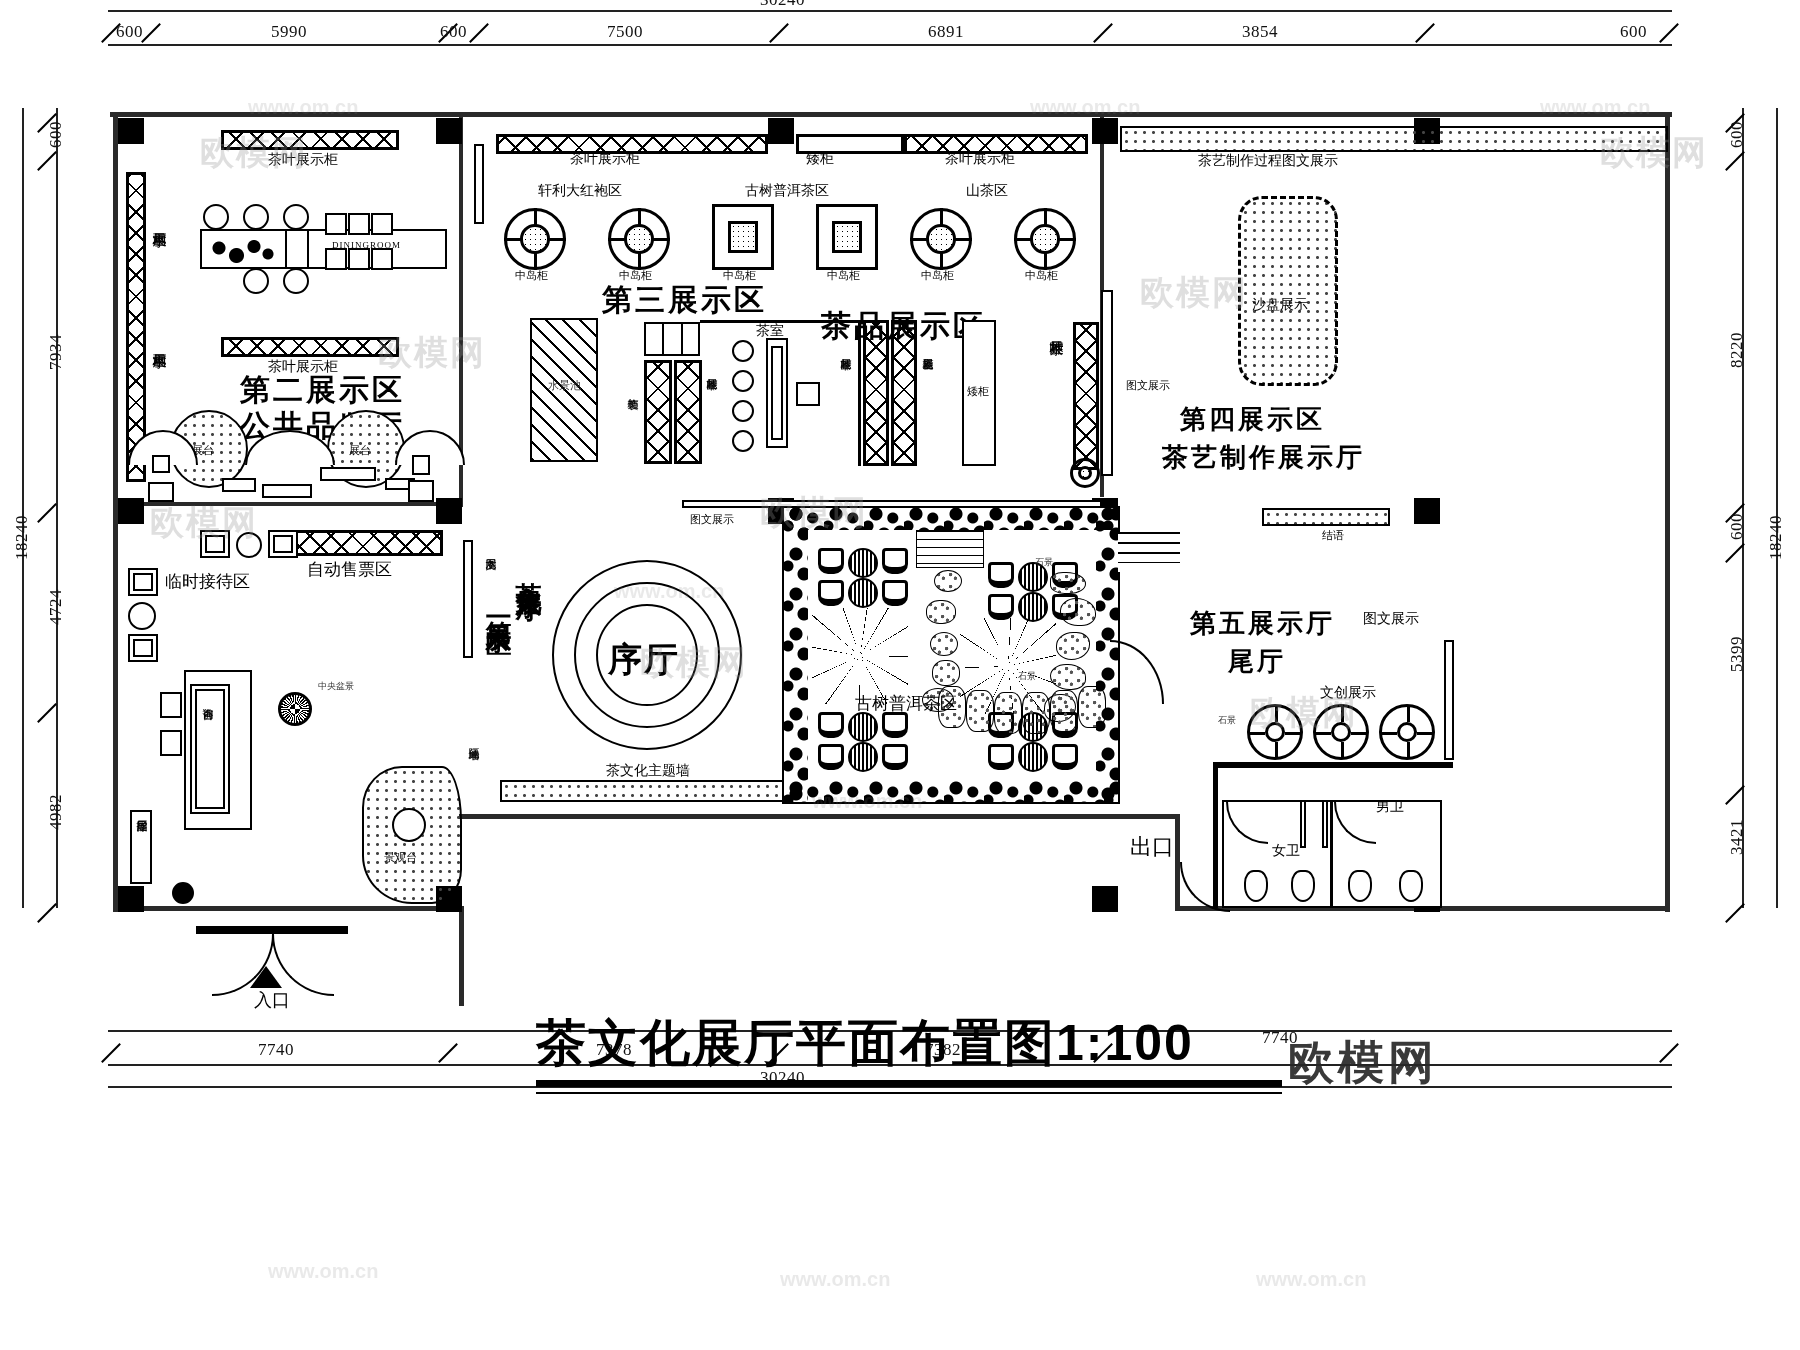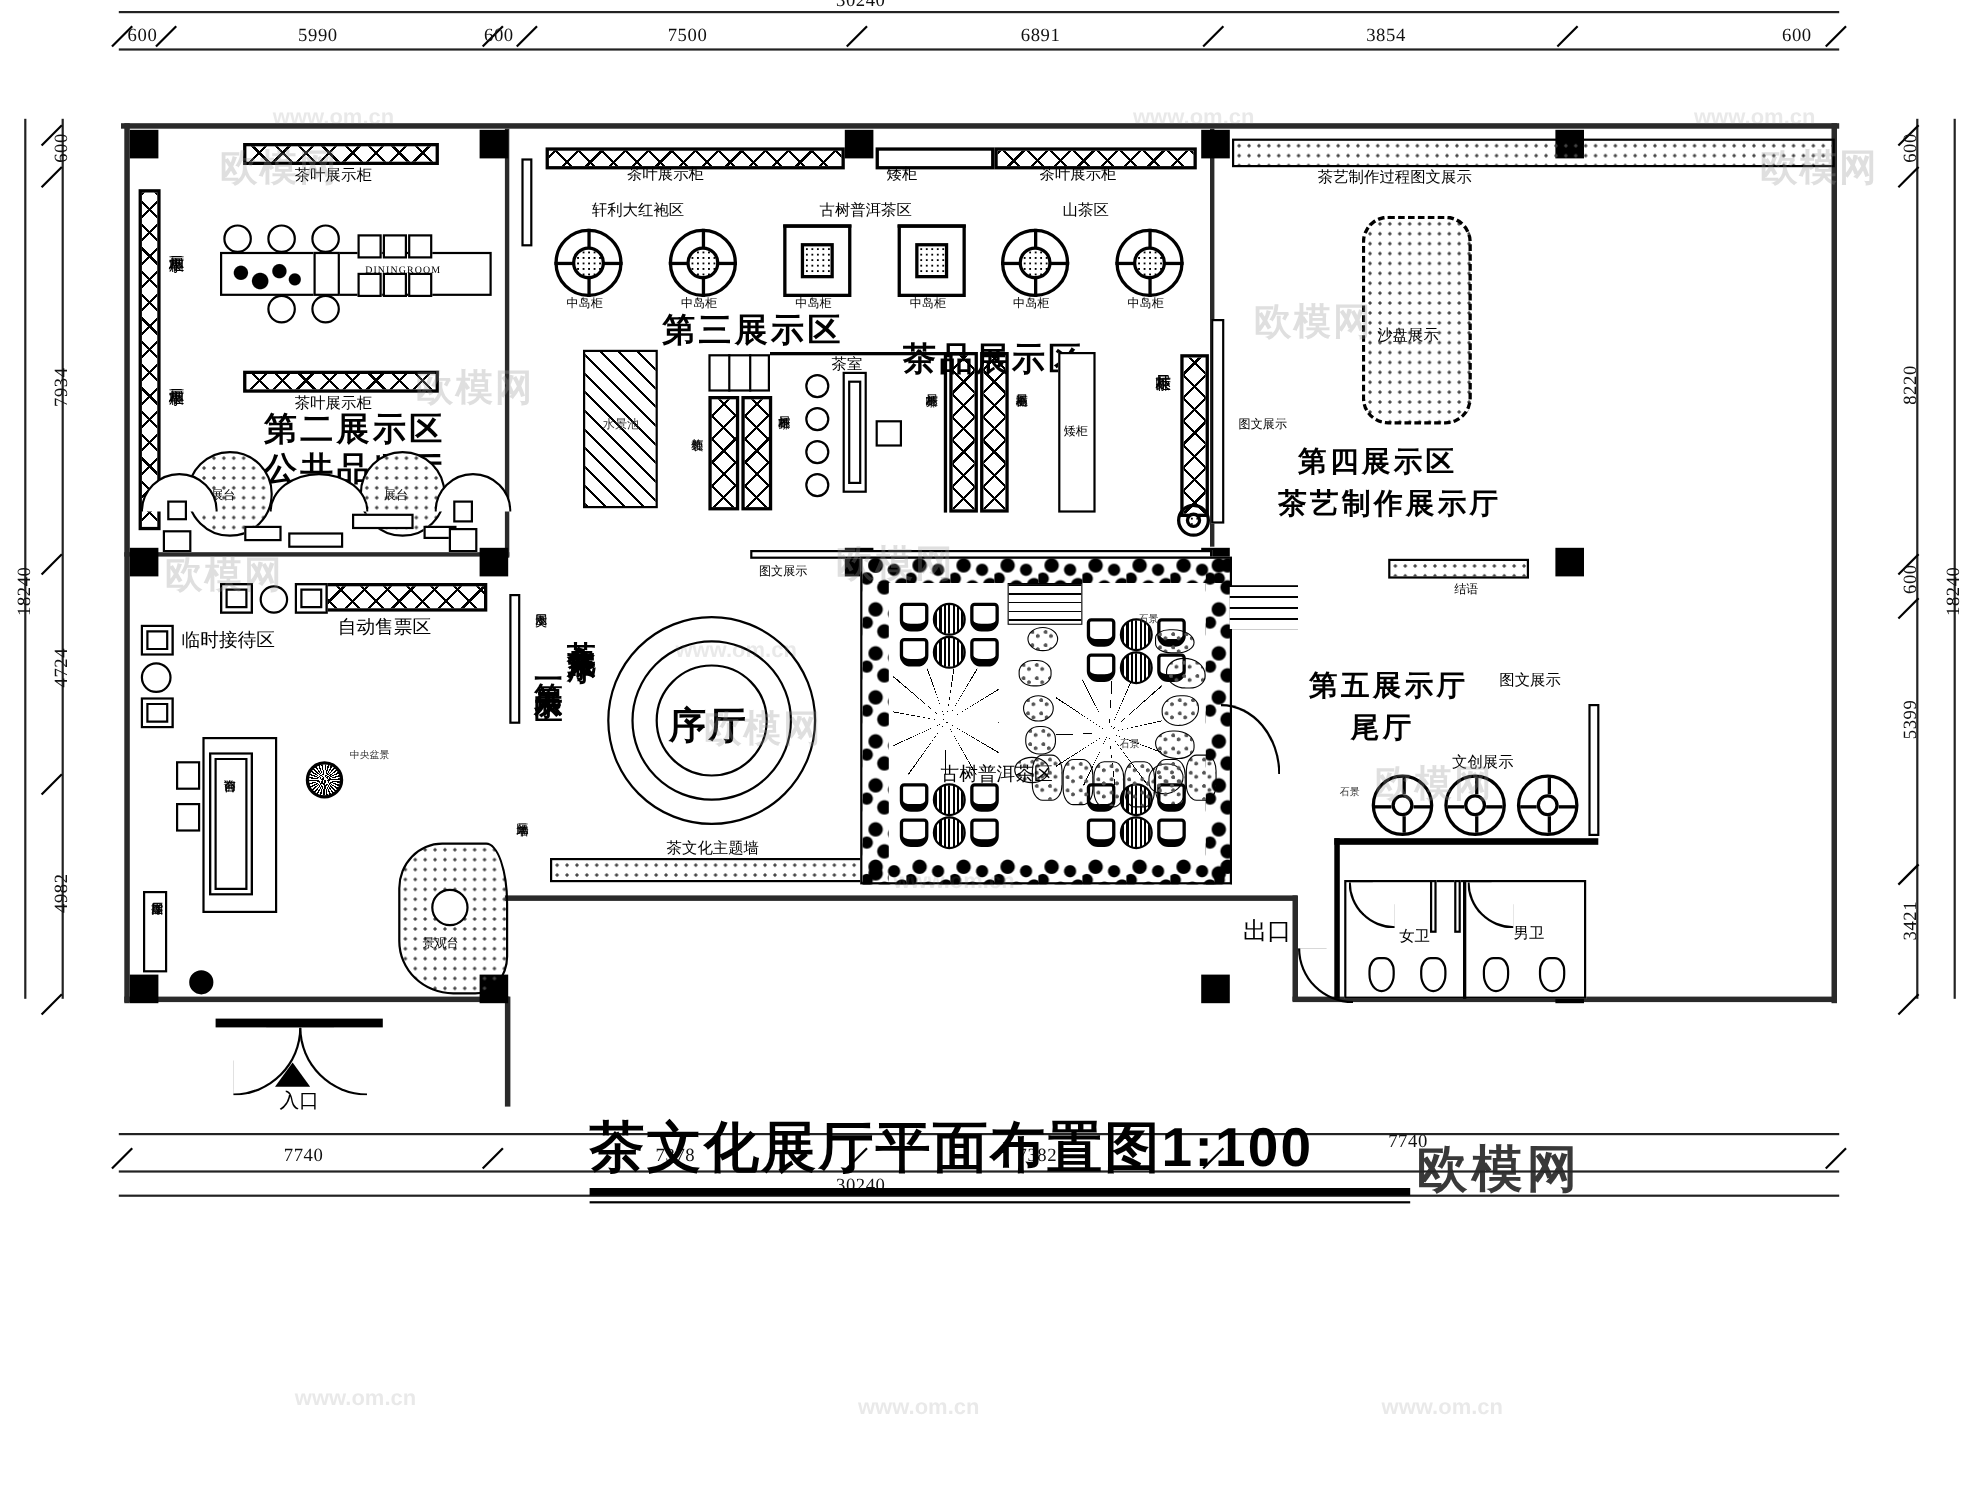--- a/index.html
+++ b/index.html
@@ -403,21 +403,21 @@
   </div>
   <div class="abs" style="left:1213px;top:762px;width:240px;height:6px;background:#000"></div>
   <div class="abs" style="left:1213px;top:762px;width:5px;height:146px;background:#000"></div>
 
   <div class="lbl" style="left:1130px;top:832px;font-size:22px;">出口</div>
   <div class="doorarc" style="left:1180px;top:862px;width:48px;height:48px"></div>
 
   <div class="plainbox" style="left:1222px;top:800px;width:220px;height:108px"></div>
   <div class="abs" style="left:1330px;top:800px;width:3px;height:108px;background:#000"></div>
   <div class="lbl" style="left:1272px;top:842px;">女卫</div>
-  <div class="lbl" style="left:1376px;top:840px;">男卫</div>
+  <div class="lbl" style="left:1376px;top:798px;">男卫</div>
   <div class="toilet" style="left:1244px;top:870px;width:20px;height:28px"></div>
   <div class="toilet" style="left:1291px;top:870px;width:20px;height:28px"></div>
   <div class="toilet" style="left:1348px;top:870px;width:20px;height:28px"></div>
   <div class="toilet" style="left:1399px;top:870px;width:20px;height:28px"></div>
   <div class="doorarc" style="left:1226px;top:802px;width:40px;height:40px"></div>
   <div class="doorarc" style="left:1334px;top:802px;width:40px;height:40px"></div>
   <div class="plainbox" style="left:1300px;top:800px;width:6px;height:48px"></div>
   <div class="plainbox" style="left:1322px;top:800px;width:6px;height:48px"></div>
   <div class="plainbox" style="left:1444px;top:640px;width:10px;height:120px"></div>
 </div>

